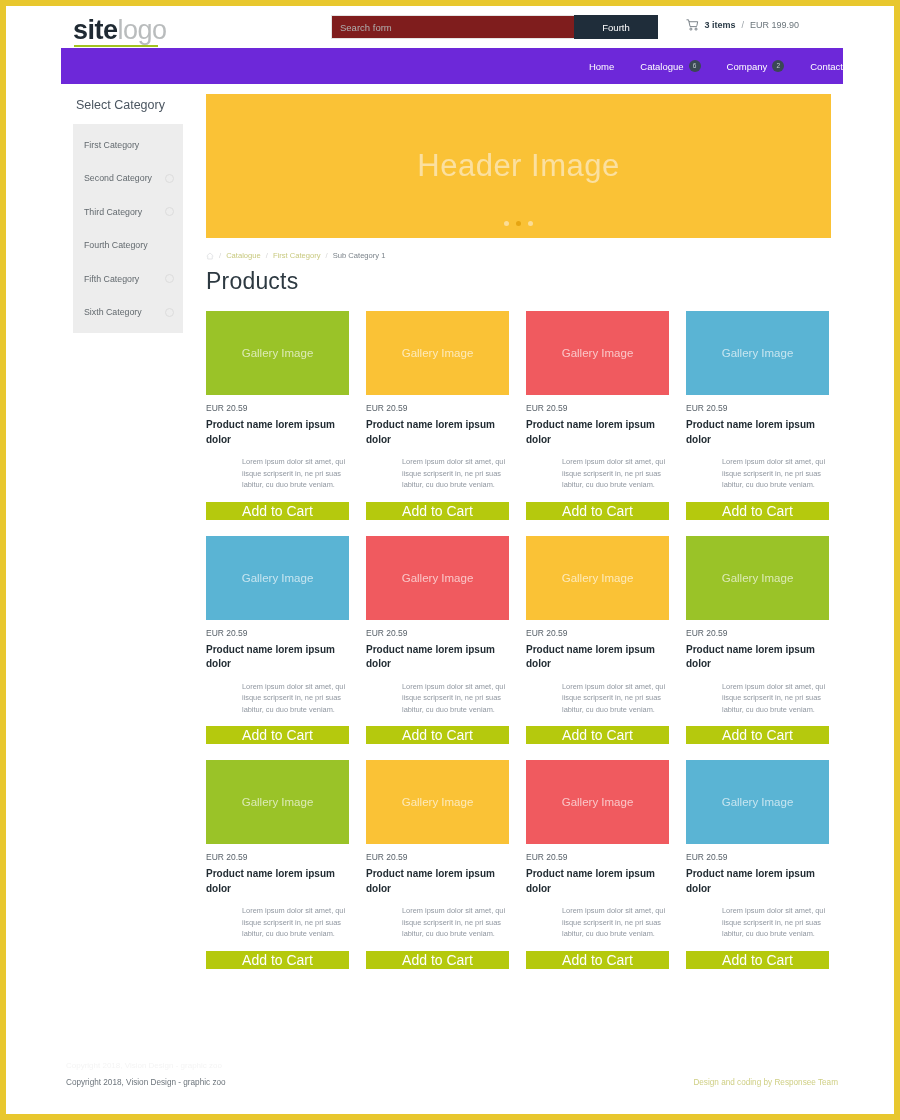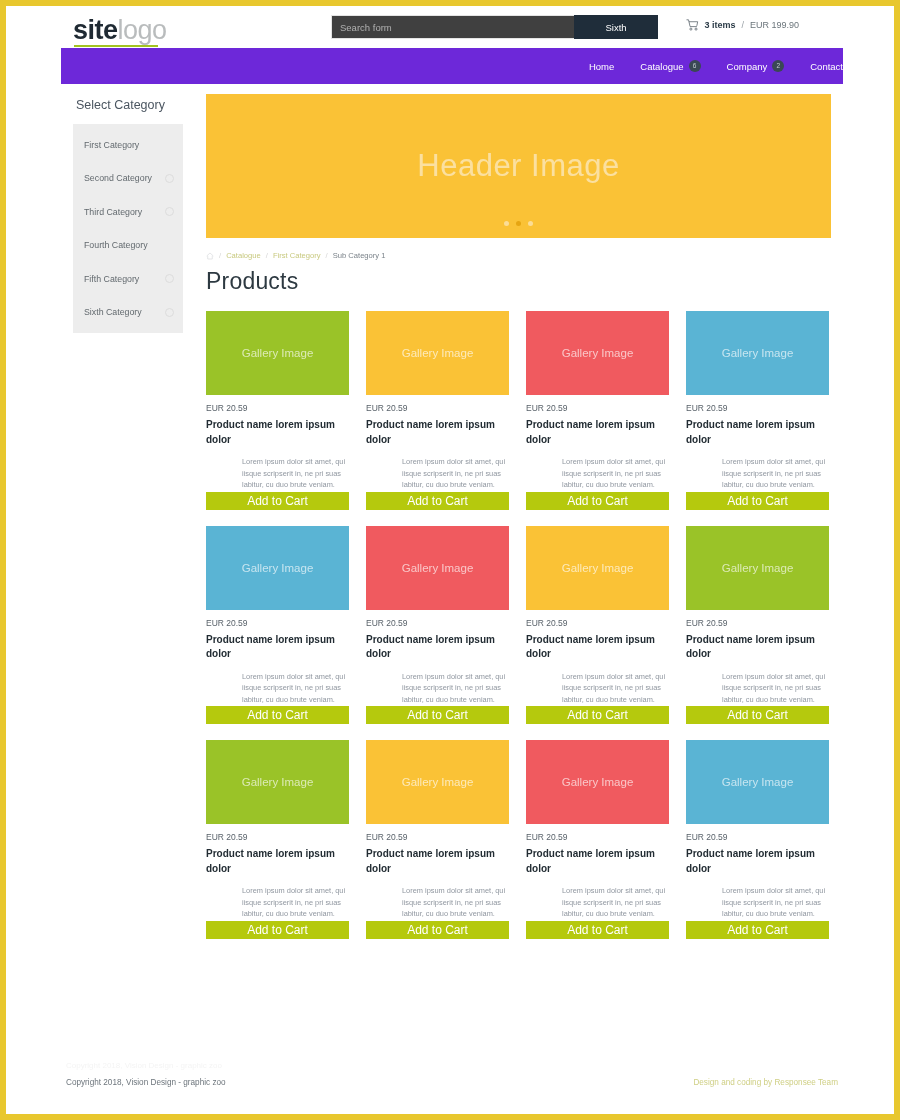--- a/index.html
+++ b/index.html
@@ -68,21 +68,21 @@
     left: 270px;
     top: 9px;
     display: flex;
     width: 327px;
     height: 24px;
   }
   .search-input {
     flex: 1;
     border: 1px solid #e4e4e4;
     border-right: none;
-    background: #404040;
+    background: #7f1d1d;
     font-size: 9.5px;
     color: #9a9a9a;
     padding-left: 8px;
     font-family: "Liberation Sans", sans-serif;
     outline: none;
   }
   .search-input::placeholder { color: #b0b0b0; }
   .search-btn {
     width: 84px;
     background: #1f2d3a;
@@ -267,26 +267,27 @@
     line-height: 14.5px;
   }
   .card-desc {
     margin-top: 9px;
     font-size: 7.4px;
     line-height: 11.5px;
     color: #9097a0;
     margin-left: 36px;
   }
   .card-btn {
+    margin-top: 11px;
     width: 143px;
     height: 18px;
     background: #b5c90d;
     border: none;
     color: #ffffff;
-    font-size: 12px;
+    font-size: 14px;
     cursor: pointer;
     font-family: "Liberation Sans", sans-serif;
   }
 
   
   .footer-ghost {
     position: absolute;
     left: 55px;
     top: 1055px;
     width: 782px;
@@ -316,21 +317,21 @@
 
   <div class="topbar">
 
     <div class="logo">
       <div class="logo-text"><span class="logo-strong">site</span><span class="logo-light">logo</span></div>
       <div class="logo-underline"></div>
     </div>
 
     <div class="search-wrap">
       <input class="search-input" type="text" placeholder="Search form" style="">
-      <button class="search-btn">Sixth</button>
+      <button class="search-btn">Fourth</button>
     </div>
 
     <div class="cart">
       <svg class="cart-icon" viewBox="0 0 16 15">
         <path d="M0.5 1 L3 1 L5 9.5 L13.5 9.5" fill="none" stroke="#5c666d" stroke-width="1"></path>
         <path d="M3.6 3.4 L14.5 3.4 L13.4 8.6" fill="none" stroke="#5c666d" stroke-width="1"></path>
         <circle cx="6" cy="12.6" r="1.3" fill="none" stroke="#5c666d" stroke-width="1"></circle>
         <circle cx="12.4" cy="12.6" r="1.3" fill="none" stroke="#5c666d" stroke-width="1"></circle>
       </svg>
       <span class="cart-count">3 items</span>

